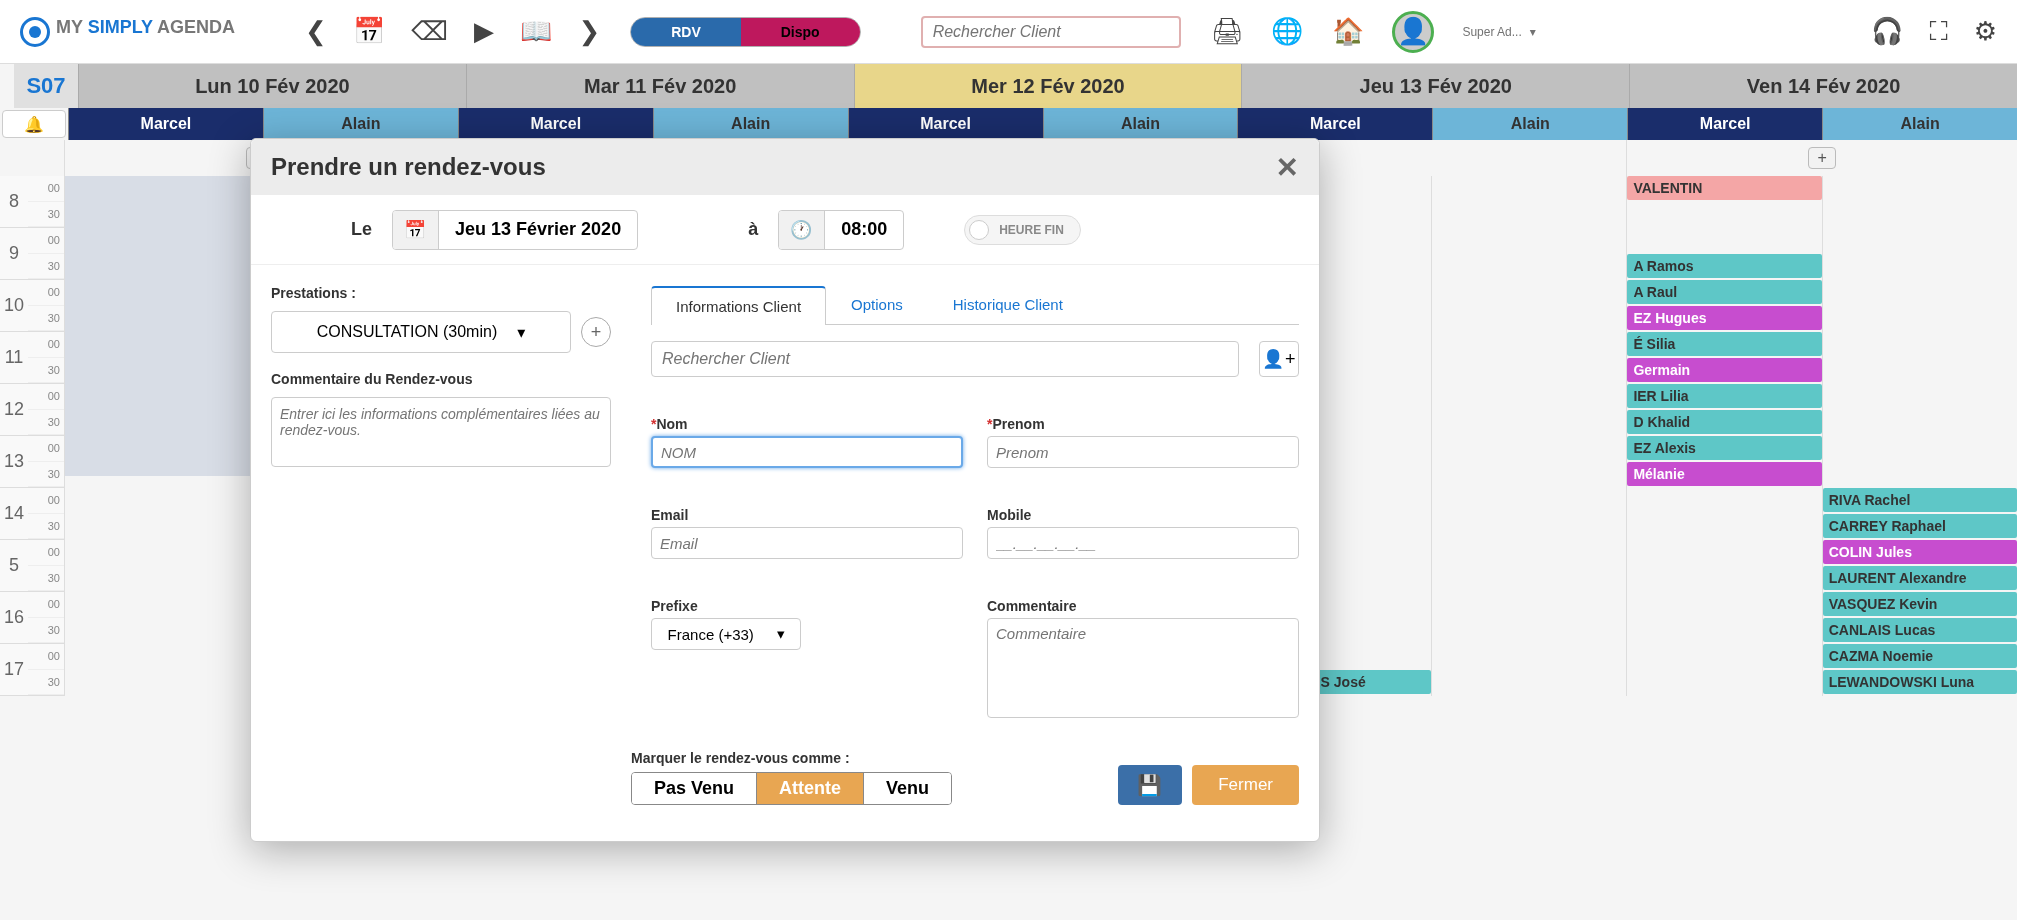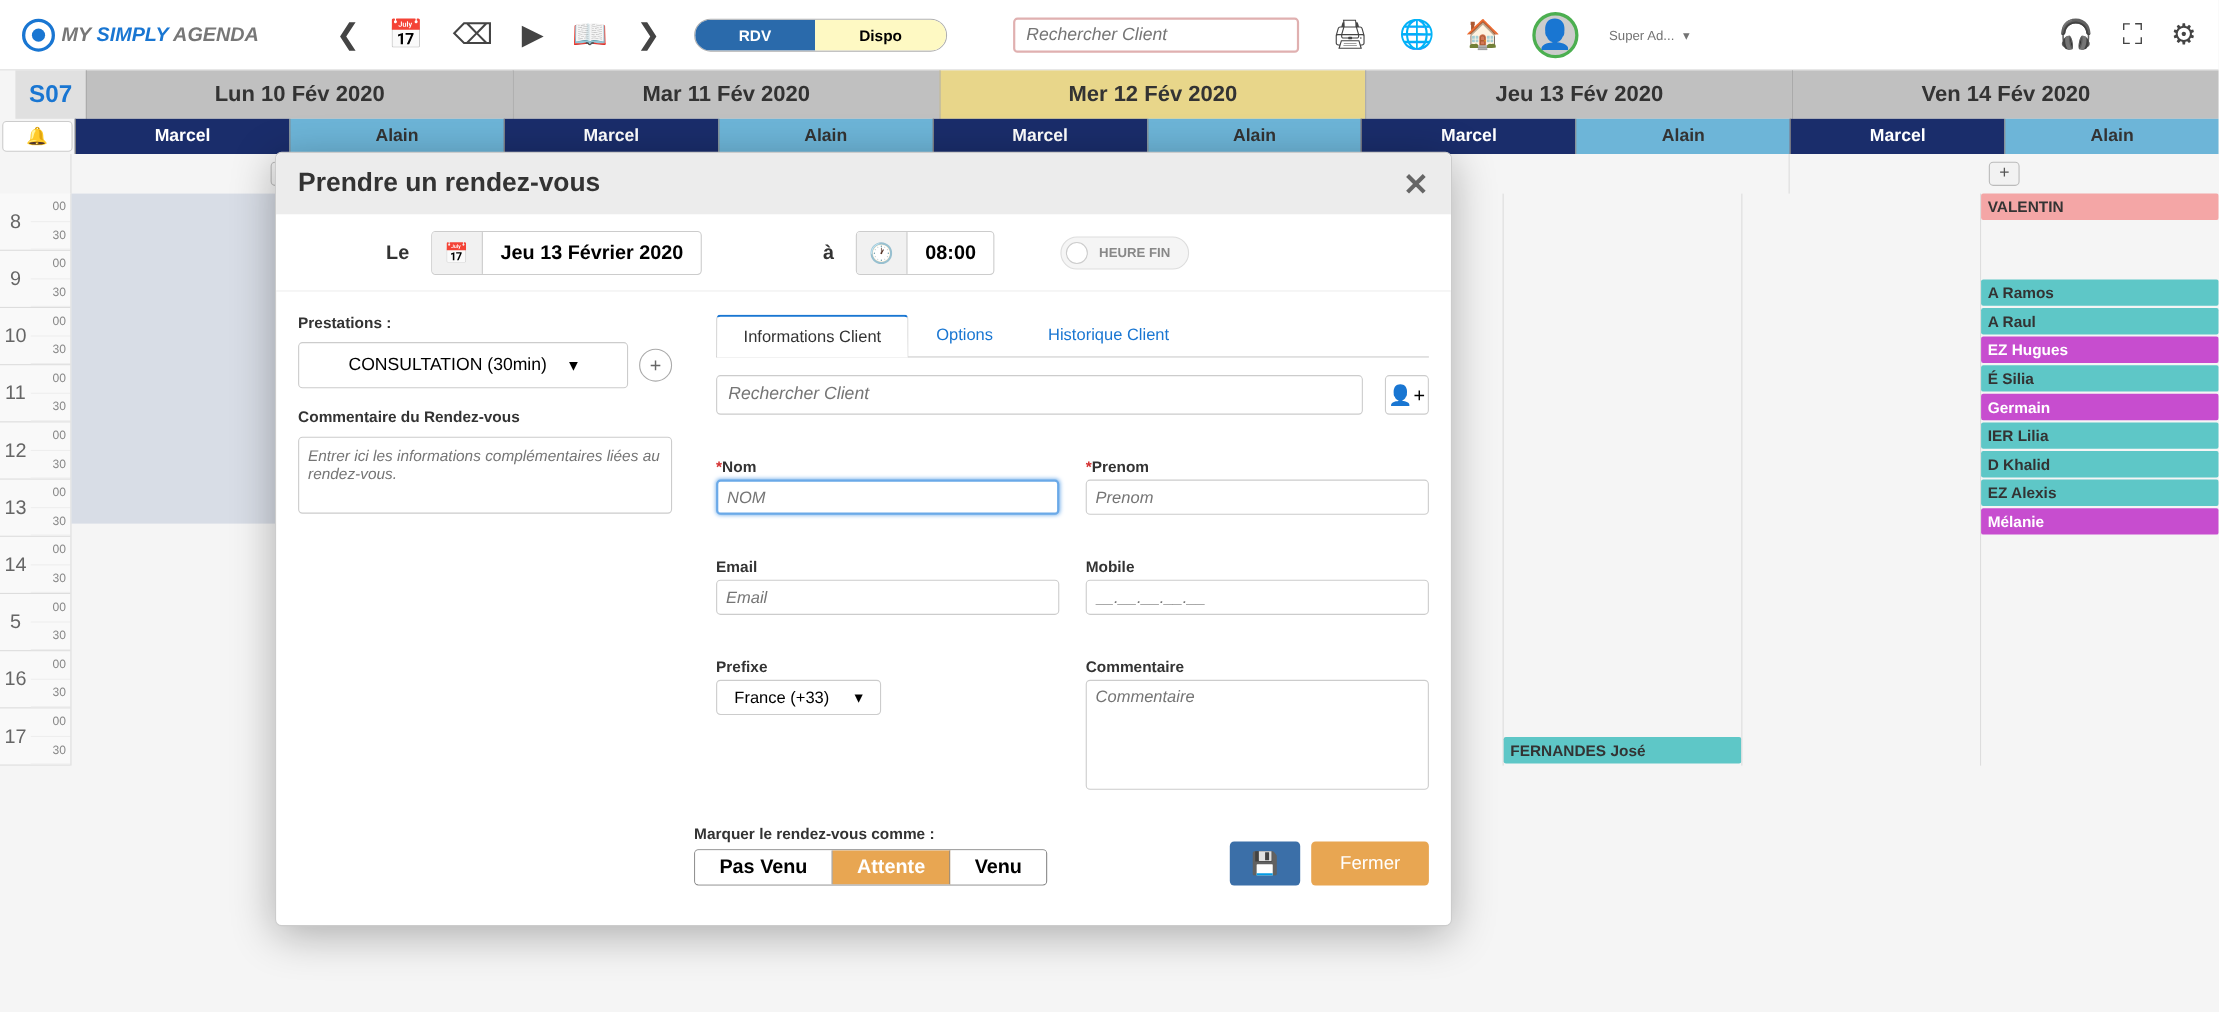--- a/index.html
+++ b/index.html
@@ -1,30 +1,30 @@
 <!DOCTYPE html>
 <html><head>
 <meta charset="utf-8">
 <style>
   * { box-sizing: border-box; margin: 0; padding: 0; font-family: Arial, Helvetica, sans-serif; }
   body { background: #f5f5f5; width: 2017px; height: 920px; overflow: hidden; position: relative; }
   
   
   .topbar { height: 64px; display: flex; align-items: center; padding: 0 20px; background: #fff; border-bottom: 1px solid #ddd; }
-  .logo { display: flex; align-items: center; gap: 6px; font-style: italic; }
+  .logo { display: flex; align-items: flex-start; gap: 6px; }
   .logo-icon { width: 30px; height: 30px; border-radius: 50%; border: 3px solid #1976d2; position: relative; display: flex; align-items: center; justify-content: center; }
   .logo-icon::after { content: ''; width: 12px; height: 12px; background: #1976d2; border-radius: 50%; }
   .logo-text { font-size: 18px; font-weight: bold; }
   .logo-my { color: #777; }
   .logo-simply { color: #1976d2; }
   .logo-agenda { color: #777; }
   .nav-icons { display: flex; align-items: center; gap: 26px; margin-left: 70px; }
   .nav-icon { font-size: 26px; color: #444; cursor: pointer; }
   .toggle-group { display: inline-flex; border: 1px solid #b0b0b0; border-radius: 16px; overflow: hidden; margin-left: 30px; }
-  .toggle-btn { padding: 6px 40px; font-size: 14px; font-weight: bold; background: #fef9c3; border: none; cursor: pointer; }
+  .toggle-btn { padding: 6px 40px; font-size: 14px; font-weight: bold; background: #be185d; border: none; cursor: pointer; }
   .toggle-btn.active { background: #2a6aab; color: #fff; }
   .search-client { margin-left: 60px; width: 260px; height: 32px; border: 2px solid #e0b0b0; border-radius: 4px; padding: 0 10px; font-size: 16px; font-style: italic; color: #888; }
   .right-icons { display: flex; align-items: center; gap: 28px; margin-left: 30px; }
   .right-icon { font-size: 26px; color: #444; cursor: pointer; }
   .avatar { width: 42px; height: 42px; border-radius: 50%; border: 3px solid #4caf50; display: flex; align-items: center; justify-content: center; background: #ccc; font-size: 26px; color: #444; }
   .user-menu { display: flex; align-items: flex-start; gap: 8px; font-size: 12px; color: #737373; cursor: pointer; }
   .far-right { margin-left: auto; display: flex; align-items: center; gap: 26px; }
 
   
   .day-header { display: flex; height: 44px; }
@@ -282,20 +282,30 @@
         <div class="event-chip ev-teal" style="top: 78px; left: 0px; right: 0px;">A Ramos</div>
         <div class="event-chip ev-teal" style="top: 104px; left: 0px; right: 0px;">A Raul</div>
         <div class="event-chip ev-magenta" style="top: 130px; left: 0px; right: 0px;">EZ Hugues</div>
         <div class="event-chip ev-teal" style="top: 156px; left: 0px; right: 0px;">É Silia</div>
         <div class="event-chip ev-magenta" style="top: 182px; left: 0px; right: 0px;">Germain</div>
         <div class="event-chip ev-teal" style="top: 208px; left: 0px; right: 0px;">IER Lilia</div>
         <div class="event-chip ev-teal" style="top: 234px; left: 0px; right: 0px;">D Khalid</div>
         <div class="event-chip ev-teal" style="top: 260px; left: 0px; right: 0px;">EZ Alexis</div>
         <div class="event-chip ev-magenta" style="top: 286px; left: 0px; right: 0px;">Mélanie</div>
       </div>
+    <div class="day-col" id="col10">
+        <div class="event-chip ev-teal" style="top: 312px; left: 0px; right: 0px;">RIVA Rachel</div>
+        <div class="event-chip ev-teal" style="top: 338px; left: 0px; right: 0px;">CARREY Raphael</div>
+        <div class="event-chip ev-magenta" style="top: 364px; left: 0px; right: 0px;">COLIN Jules</div>
+        <div class="event-chip ev-teal" style="top: 390px; left: 0px; right: 0px;">LAURENT Alexandre</div>
+        <div class="event-chip ev-teal" style="top: 416px; left: 0px; right: 0px;">VASQUEZ Kevin</div>
+        <div class="event-chip ev-teal" style="top: 442px; left: 0px; right: 0px;">CANLAIS Lucas</div>
+        <div class="event-chip ev-teal" style="top: 468px; left: 0px; right: 0px;">CAZMA Noemie</div>
+        <div class="event-chip ev-teal" style="top: 494px; left: 0px; right: 0px;">LEWANDOWSKI Luna</div>
+      </div>
   </div>
 </div>
 
 <div class="modal-overlay">
   <div class="modal-header">
     <span>Prendre un rendez-vous</span>
     <span class="modal-close">✕</span>
   </div>
   <div class="modal-datebar">
     <span class="date-label">Le</span>

